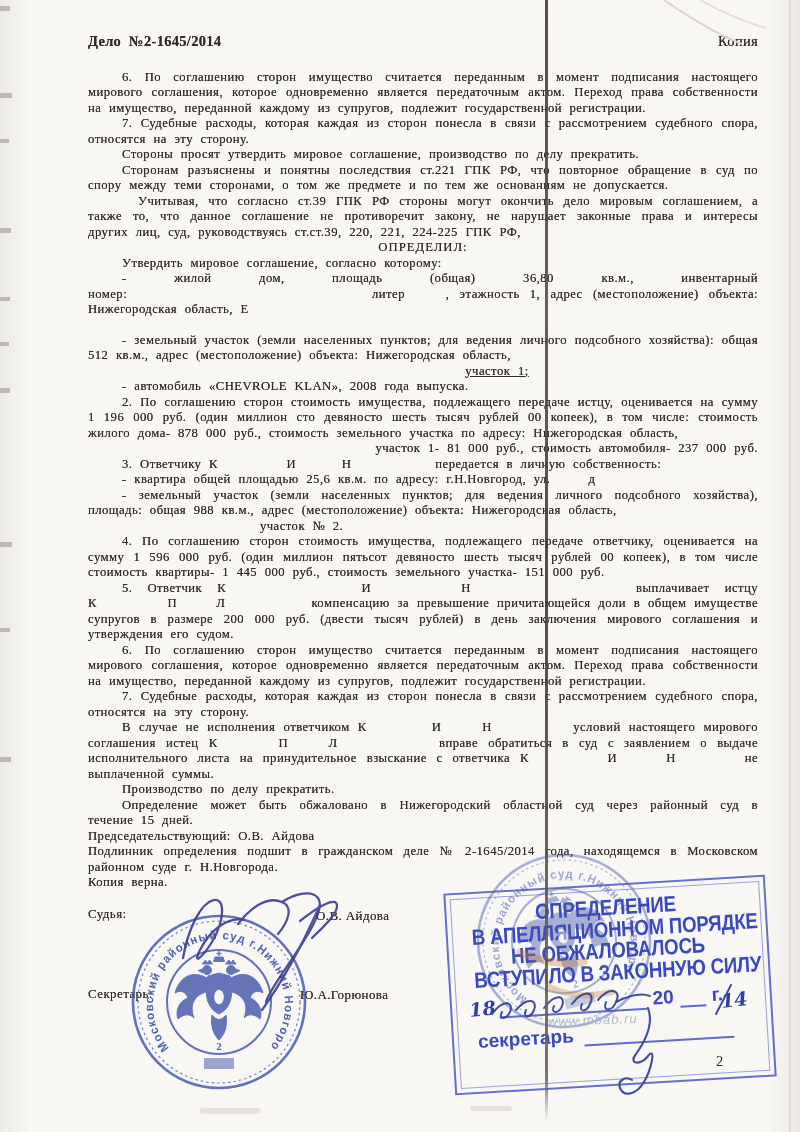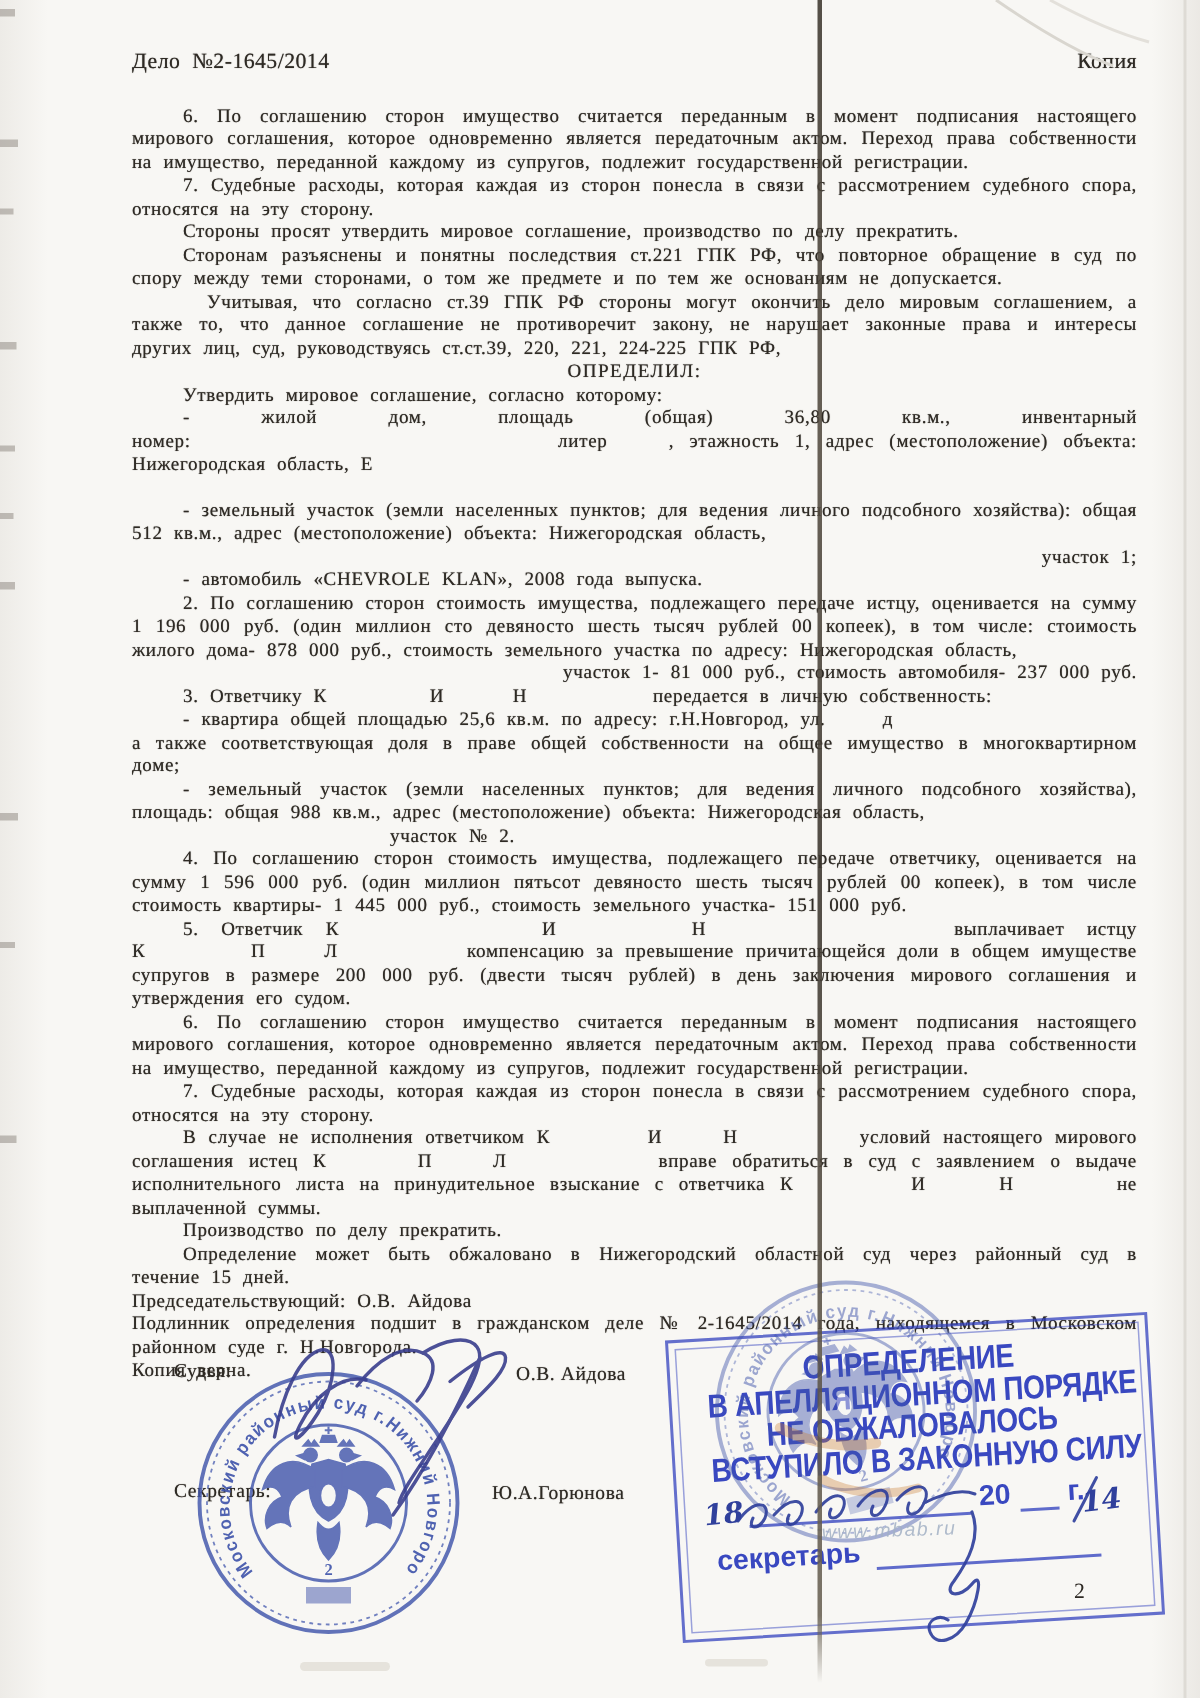--- a/index.html
+++ b/index.html
@@ -3,30 +3,30 @@
 <meta charset="utf-8">
 <style>
   html,body{margin:0;padding:0;background:#e9e7e2;}
   .page{position:relative;width:800px;height:1132px;margin:0 auto;background:#f8f7f4;overflow:hidden;
         font-family:"Liberation Serif","DejaVu Serif",serif;color:#2e2a24;}
   .page::after{content:"";position:absolute;inset:0;pointer-events:none;
         background:linear-gradient(90deg,rgba(205,200,192,.25) 0,rgba(0,0,0,0) 4%,rgba(0,0,0,0) 96%,rgba(205,200,192,.3) 100%);}
   .content{position:absolute;left:88px;top:34px;width:670px;font-size:12.7px;line-height:15.5px;
         text-align:justify;letter-spacing:.45px;word-spacing:4px;text-shadow:0 0 .6px rgba(46,42,36,.75);z-index:2;}
   .hdr{display:flex;justify-content:space-between;margin-bottom:20px;font-size:14.5px;letter-spacing:.3px;}
-  .hdr .case{font-weight:normal;}
+  .hdr .case{font-weight:bold;}
   .content p{margin:0;text-indent:34px;}
   .content p.ni{text-indent:0;}
   .content p.i2{text-indent:50px;}
   .content p.ctr{text-indent:0;text-align:center;letter-spacing:1px;}
-  .content p.p150{text-indent:148px;text-align:right;}
+  .content p.p150{text-indent:148px;text-align:center;text-decoration:underline;}
   .content p.p175{text-indent:172px;text-align:left;}
   .content p.rt{text-indent:0;text-align:right;}
   .content p.gt{margin-top:15px;}
-  .sigblock span{position:absolute;font-size:13px;letter-spacing:.4px;text-shadow:0 0 .6px rgba(46,42,36,.7);z-index:2;margin-left:28px;}
+  .sigblock span{position:absolute;font-size:13px;letter-spacing:.4px;text-shadow:0 0 .6px rgba(46,42,36,.7);z-index:2;}
   .lbl-judge{left:88px;top:906px;}
   .name-judge{left:316px;top:908px;}
   .lbl-secr{left:88px;top:986px;}
   .name-secr{left:300px;top:987px;text-align:right;}
   .pagenum{position:absolute;left:716px;top:1053px;font-size:14.5px;z-index:2;}
   .thread{position:absolute;left:545px;top:0;width:3px;height:1122px;z-index:6;opacity:.88;
         background:linear-gradient(180deg,#3e382f 0%,#544c41 28%,#3b352d 52%,#5a5246 78%,#6a6254 96%,rgba(106,98,84,0) 100%);}
   .stamp{position:absolute;left:449px;top:884px;width:322px;height:202px;box-sizing:border-box;
         transform:rotate(-3.4deg);border:2.5px solid rgba(43,59,189,.78);
         outline:1.5px solid rgba(43,59,189,.5);outline-offset:-7px;
@@ -79,21 +79,20 @@
     <p class="ctr">ОПРЕДЕЛИЛ:</p>
     <p>Утвердить мировое соглашение, согласно которому:</p>
     <p>- жилой дом, площадь (общая) 36,80 кв.м., инвентарный номер:&nbsp;&nbsp;&nbsp;&nbsp;&nbsp;&nbsp;&nbsp;&nbsp;&nbsp;&nbsp;&nbsp;&nbsp;&nbsp;&nbsp;&nbsp;&nbsp;&nbsp;&nbsp;&nbsp;&nbsp;&nbsp;&nbsp;&nbsp;&nbsp;литер&nbsp;&nbsp;&nbsp;&nbsp;, этажность 1, адрес (местоположение) объекта: Нижегородская область, Е</p>
     <p class="gt">- земельный участок (земли населенных пунктов; для ведения личного подсобного хозяйства): общая 512 кв.м., адрес (местоположение) объекта: Нижегородская область,</p>
     <p class="p150">участок 1;</p>
     <p>- автомобиль «CHEVROLE KLAN», 2008 года выпуска.</p>
     <p>2. По соглашению сторон стоимость имущества, подлежащего передаче истцу, оценивается на сумму 1&nbsp;196&nbsp;000 руб. (один миллион сто девяносто шесть тысяч рублей 00 копеек), в том числе: стоимость жилого дома- 878&nbsp;000 руб., стоимость земельного участка по адресу: Нижегородская область,</p>
     <p class="rt">участок 1- 81&nbsp;000 руб., стоимость автомобиля- 237&nbsp;000 руб.</p>
     <p>3. Ответчику К&nbsp;&nbsp;&nbsp;&nbsp;&nbsp;&nbsp;&nbsp;&nbsp;&nbsp;И&nbsp;&nbsp;&nbsp;&nbsp;&nbsp;&nbsp;Н&nbsp;&nbsp;&nbsp;&nbsp;&nbsp;&nbsp;&nbsp;&nbsp;&nbsp;&nbsp;&nbsp;передается в личную собственность:</p>
     <p>- квартира общей площадью 25,6 кв.м. по адресу: г.Н.Новгород, ул.&nbsp;&nbsp;&nbsp;&nbsp;&nbsp;д</p>
-    <p class="ni">а также соответствующая доля в праве общей собственности на общее имущество в многоквартирном доме;</p>
     <p>- земельный участок (земли населенных пунктов; для ведения личного подсобного хозяйства), площадь: общая 988 кв.м., адрес (местоположение) объекта: Нижегородская область,</p>
     <p class="p175">участок № 2.</p>
     <p>4. По соглашению сторон стоимость имущества, подлежащего передаче ответчику, оценивается на сумму 1&nbsp;596&nbsp;000 руб. (один миллион пятьсот девяносто шесть тысяч рублей 00 копеек), в том числе стоимость квартиры- 1&nbsp;445&nbsp;000 руб., стоимость земельного участка- 151&nbsp;000 руб.</p>
     <p>5. Ответчик К&nbsp;&nbsp;&nbsp;&nbsp;&nbsp;&nbsp;&nbsp;&nbsp;&nbsp;И&nbsp;&nbsp;&nbsp;&nbsp;&nbsp;&nbsp;Н&nbsp;&nbsp;&nbsp;&nbsp;&nbsp;&nbsp;&nbsp;&nbsp;&nbsp;&nbsp;&nbsp;выплачивает истцу К&nbsp;&nbsp;&nbsp;&nbsp;&nbsp;&nbsp;&nbsp;&nbsp;&nbsp;П&nbsp;&nbsp;&nbsp;&nbsp;&nbsp;Л&nbsp;&nbsp;&nbsp;&nbsp;&nbsp;&nbsp;&nbsp;&nbsp;&nbsp;&nbsp;&nbsp;компенсацию за превышение причитающейся доли в общем имуществе супругов в размере 200&nbsp;000 руб. (двести тысяч рублей) в день заключения мирового соглашения и утверждения его судом.</p>
     <p>6. По соглашению сторон имущество считается переданным в момент подписания настоящего мирового соглашения, которое одновременно является передаточным актом. Переход права собственности на имущество, переданной каждому из супругов, подлежит государственной регистрации.</p>
     <p>7. Судебные расходы, которая каждая из сторон понесла в связи с рассмотрением судебного спора, относятся на эту сторону.</p>
     <p>В случае не исполнения ответчиком К&nbsp;&nbsp;&nbsp;&nbsp;&nbsp;&nbsp;&nbsp;&nbsp;И&nbsp;&nbsp;&nbsp;&nbsp;&nbsp;Н&nbsp;&nbsp;&nbsp;&nbsp;&nbsp;&nbsp;&nbsp;&nbsp;&nbsp;&nbsp;условий настоящего мирового соглашения истец К&nbsp;&nbsp;&nbsp;&nbsp;&nbsp;&nbsp;П&nbsp;&nbsp;&nbsp;&nbsp;Л&nbsp;&nbsp;&nbsp;&nbsp;&nbsp;&nbsp;&nbsp;&nbsp;&nbsp;&nbsp;вправе обратиться в суд с заявлением о выдаче исполнительного листа на принудительное взыскание с ответчика К&nbsp;&nbsp;&nbsp;&nbsp;&nbsp;&nbsp;&nbsp;&nbsp;И&nbsp;&nbsp;&nbsp;&nbsp;&nbsp;Н&nbsp;&nbsp;&nbsp;&nbsp;&nbsp;&nbsp;&nbsp;не выплаченной суммы.</p>
     <p>Производство по делу прекратить.</p>
     <p>Определение может быть обжаловано в Нижегородский областной суд через районный суд в течение 15 дней.</p>
     <p class="ni">Председательствующий: О.В. Айдова</p>

